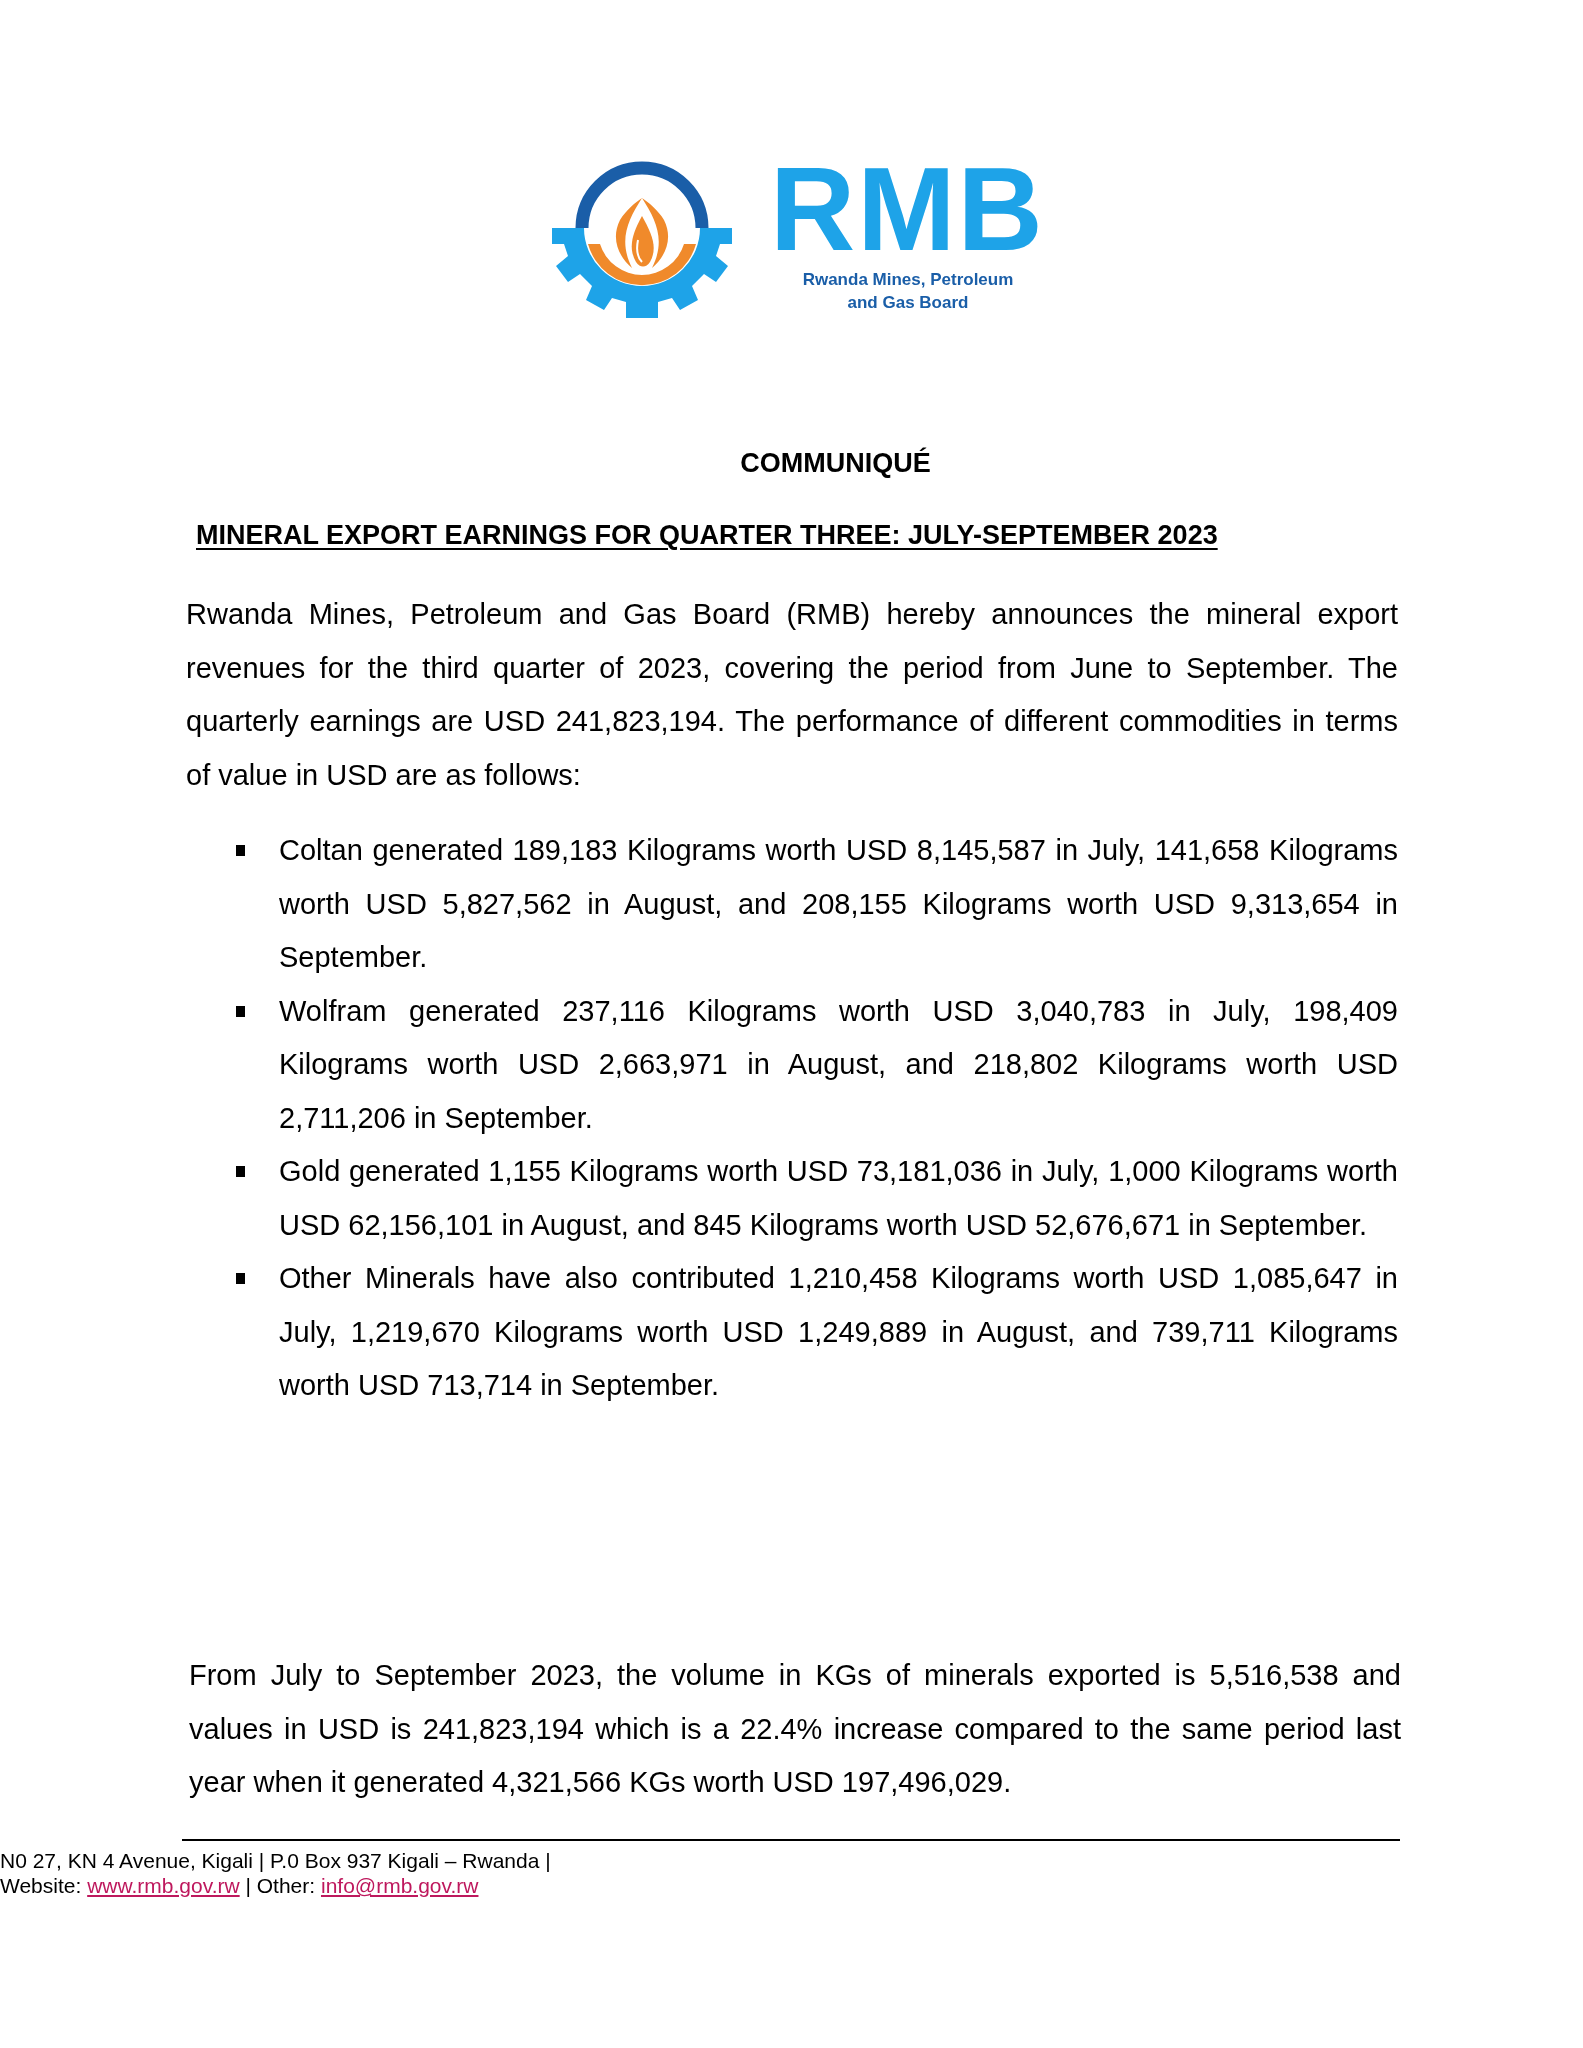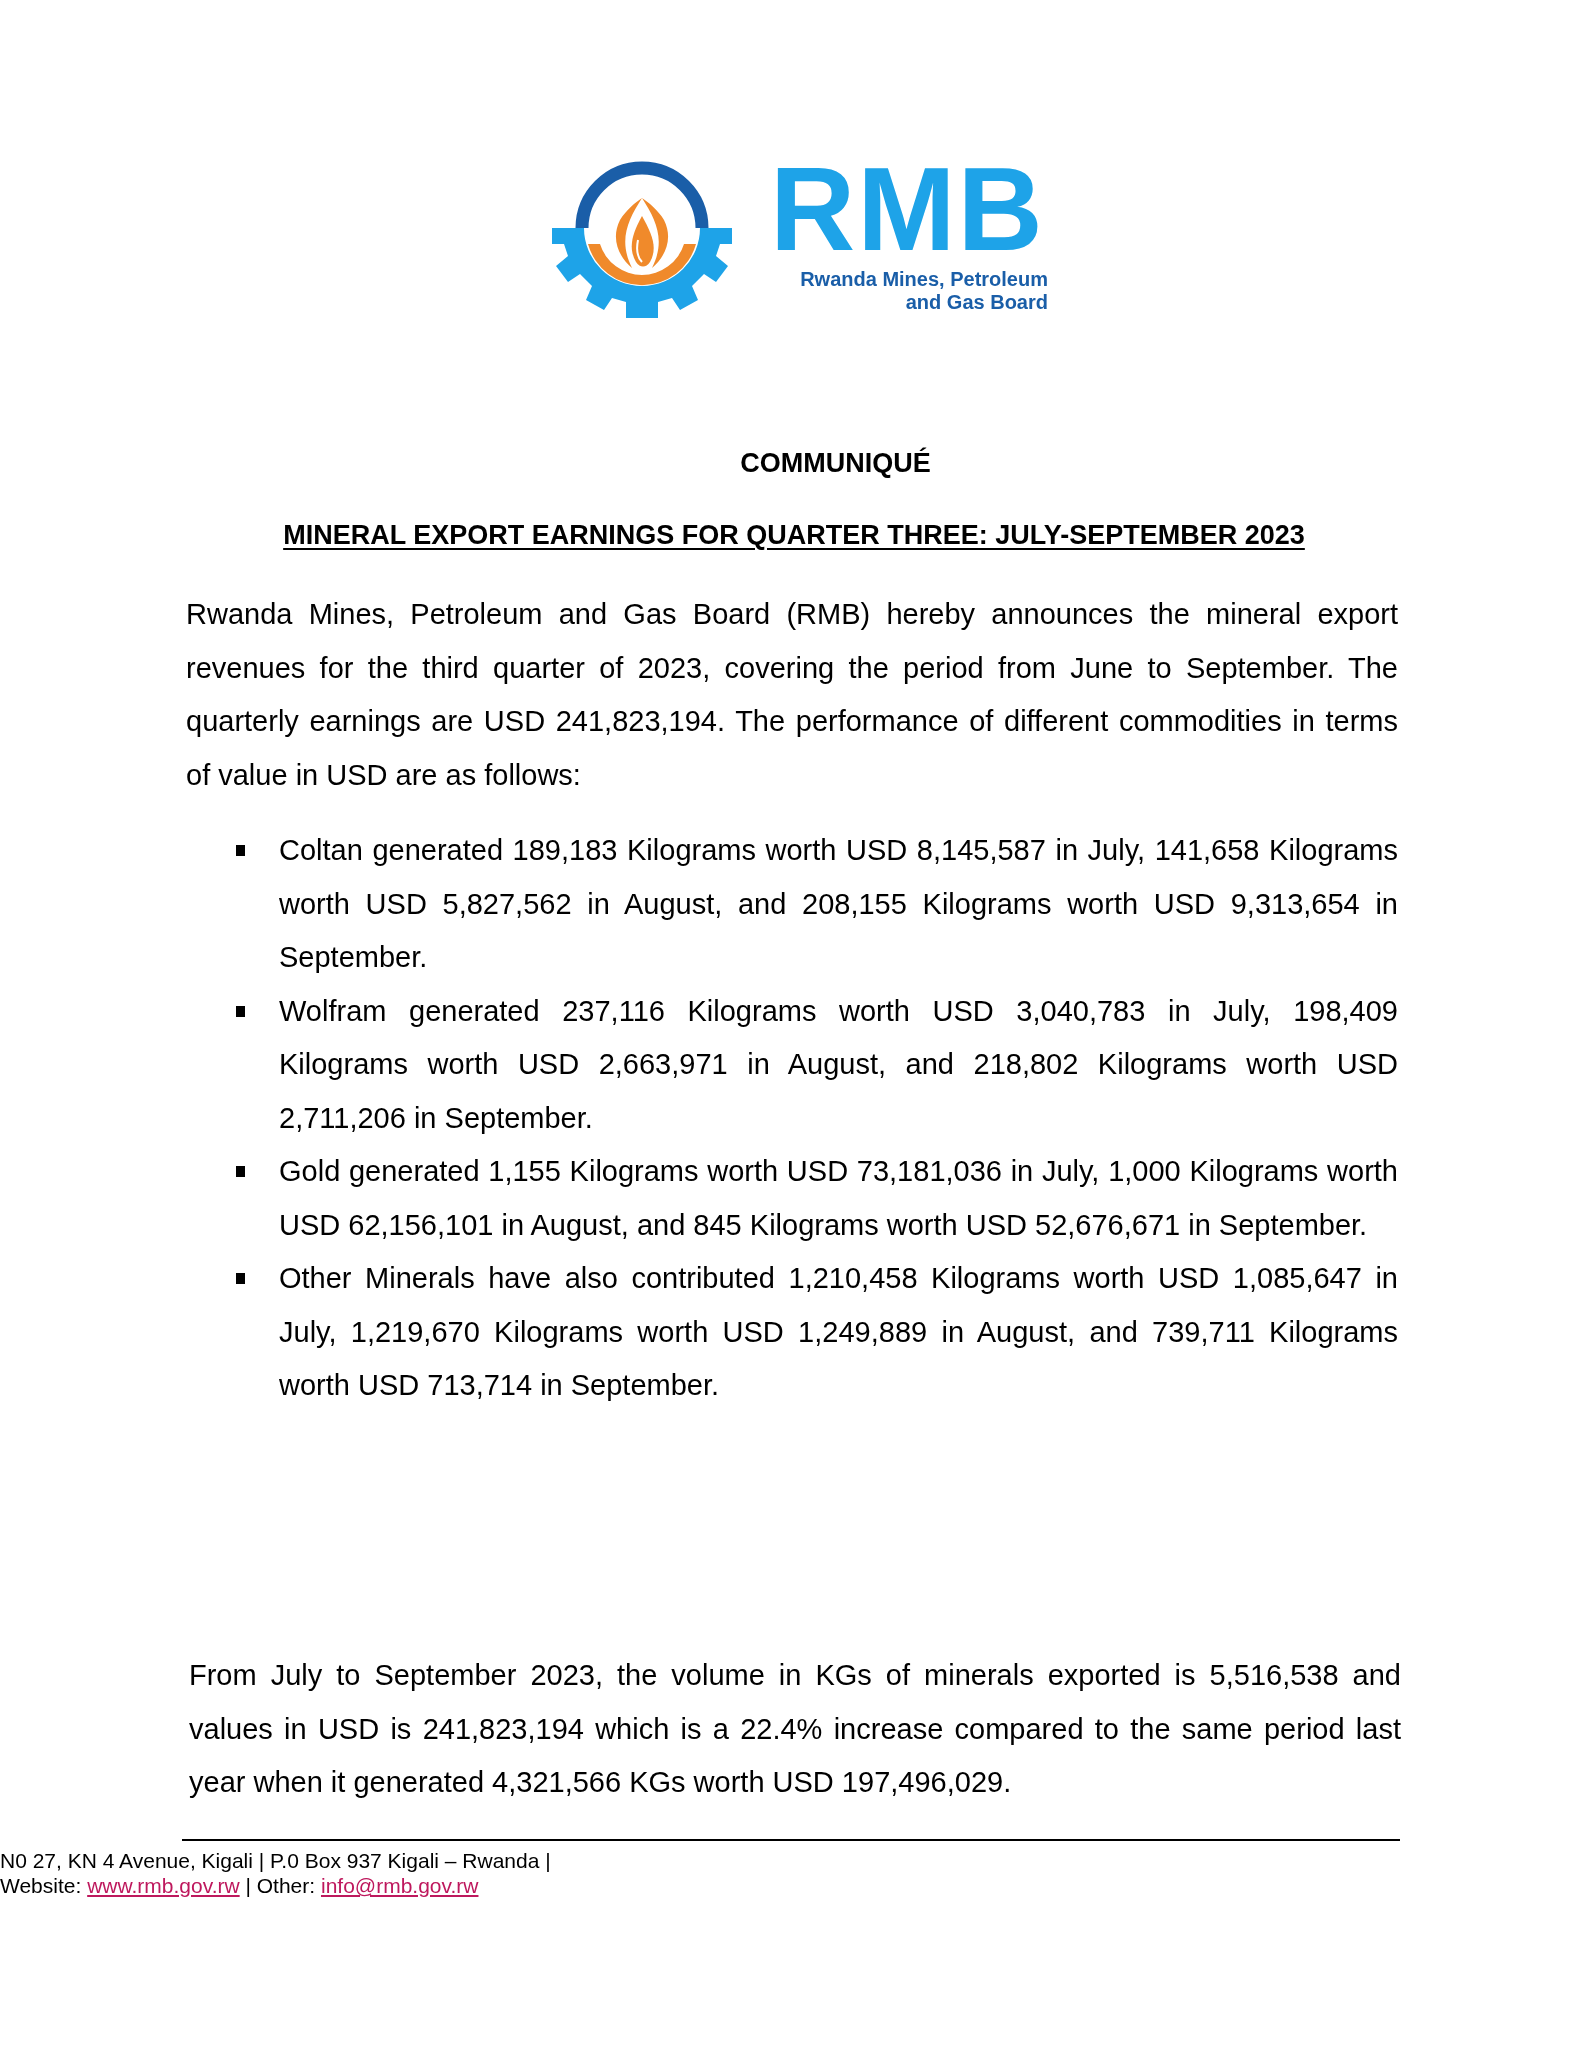--- a/index.html
+++ b/index.html
@@ -2,25 +2,25 @@
 <html><head>
 <meta charset="utf-8">
 <style>
   html, body { margin: 0; padding: 0; background: #ffffff; }
   body { width: 1583px; height: 2048px; position: relative; overflow: hidden;
          font-family: "Liberation Sans", sans-serif; color: #000; }
   .logo { position: absolute; left: 540px; top: 140px; width: 510px; height: 190px; }
   .logo svg { width: 100%; height: 100%; }
   .logo-text-rmb { position: absolute; left: 230px; top: 10px; font-family: "Liberation Sans", sans-serif;
                    font-weight: bold; font-size: 118px; letter-spacing: 2px; color: #1ea3e8; line-height: 1; }
-  .logo-sub { position: absolute; left: 228px; top: 128px; width: 280px; text-align: right;
-              font-weight: bold; font-size: 20px; line-height: 23px; color: #1a5ea8; }
+  .logo-sub { position: absolute; left: 228px; top: 128px; width: 280px; text-align: center;
+              font-weight: bold; font-size: 17px; line-height: 23px; color: #1a5ea8; }
   .comm { position: absolute; top: 448px; left: 0; width: 1583px; text-align: center;
           font-weight: bold; font-size: 27px; padding-left: 44px; }
-  .title { position: absolute; top: 520px; left: 196px; width: 1196px; text-align: center;
+  .title { position: absolute; top: 520px; left: 196px; width: 1196px; 
            font-weight: bold; font-size: 27px; text-decoration: underline; text-underline-offset: 4px; }
   .intro { position: absolute; top: 588px; left: 186px; width: 1212px; font-size: 29px;
            line-height: 53.5px; text-align: justify; }
   .bullets { position: absolute; top: 824px; left: 186px; width: 1212px; margin: 0; padding: 0; list-style: none; }
   .bullets li { position: relative; padding-left: 93px; font-size: 29px; line-height: 53.5px;
                 text-align: justify; margin-bottom: 0; }
   .bullet-mark { position: absolute; left: 50px; top: 21px; width: 9px; height: 11px; background: #000; }
   .summary { position: absolute; top: 1646px; left: 186px; width: 1212px; font-size: 29px;
              line-height: 53.5px; text-align: justify; }
   .footer-rule { position: absolute; top: 1839px; left: 182px; width: 1218px; height: 2px; background: #000; }

